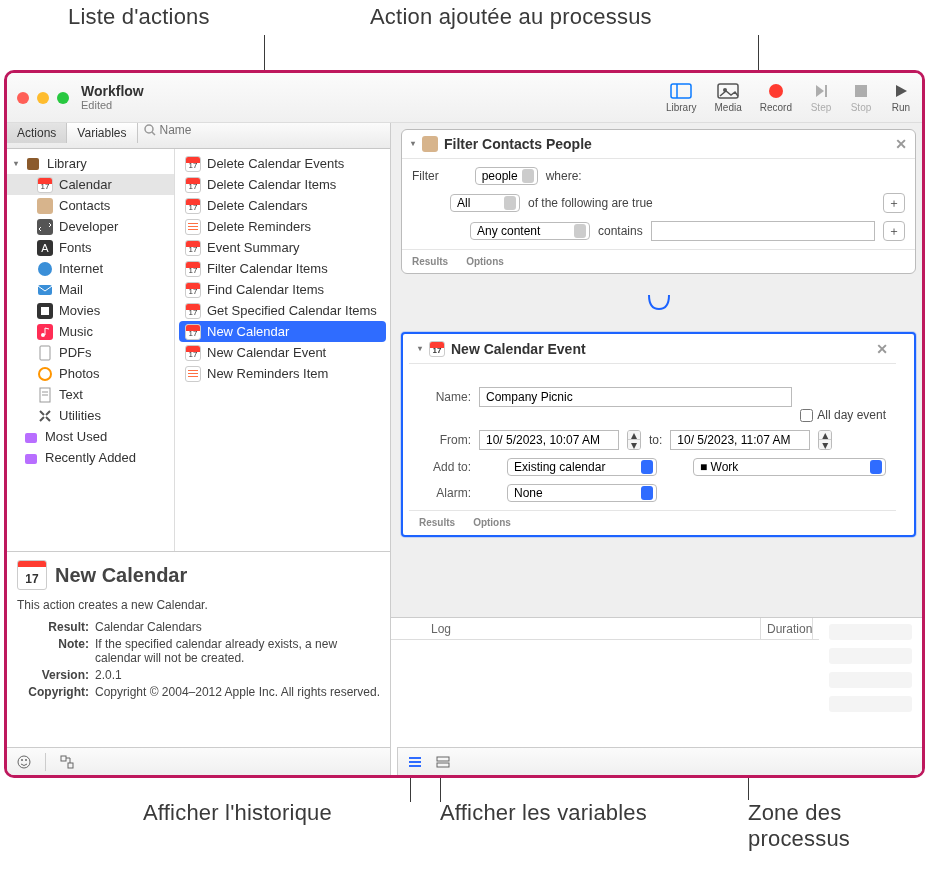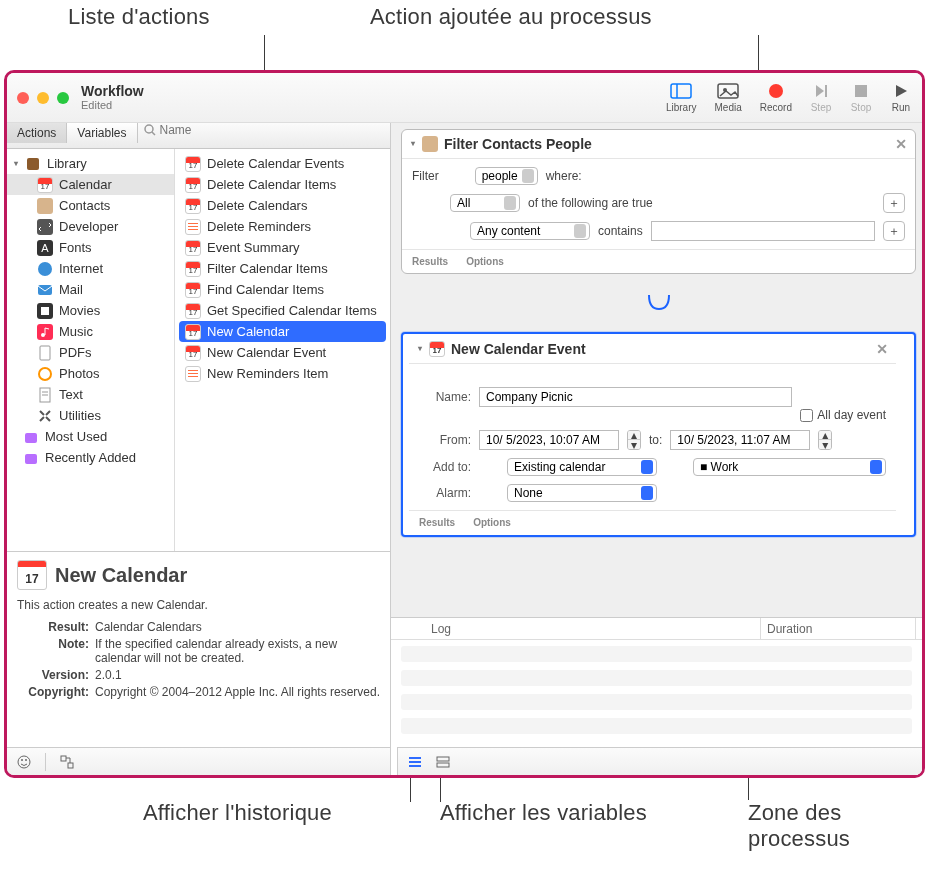--- a/index.html
+++ b/index.html
@@ -61,21 +61,21 @@
 .selwrap { position:relative; display:inline-block;padding-left:28px; }
 .selwrap::after { content:""; position:absolute; right:4px; top:50%; transform:translateY(-50%); width:12px; height:14px; background:#2f6cff; border-radius:3px; display:flex; }
 .selwrap.plain::after { background:#ccc; }
 .txtinput { border:1px solid #bbb; border-radius:0; padding:2px 6px; font-size:12px; }
 .plusbtn { width:22px; height:20px; border:1px solid #bbb; border-radius:4px; background:#fff; display:flex; align-items:center; justify-content:center; }
 .afoot { border-top:1px solid #e5e5e5; padding:6px 10px; display:flex; gap:18px; color:#888; font-weight:600; font-size:10px; }
 
 .connector { align-self:center; width:40px; height:16px; }
 .connector svg { display:block; }
 
-.logarea { height:158px; border-top:1px solid #ccc; background:#fff; display:flex; flex-direction:column; }
+.logarea { height:158px; border-top:1px solid #ccc; background:#fff; display:flex; }
 .loghdr { display:flex; border-bottom:1px solid #ddd; font-size:12px; color:#666; height:22px; align-items:center; }
 .loghdr .c1 { width:370px; padding-left:40px; border-right:1px solid #ddd; height:100%; display:flex; align-items:center; }
 .loghdr .c2 { flex:1; padding-left:6px; height:100%; display:flex; align-items:center; border-right:1px solid #ddd; margin-right:6px;}
 .logbody { flex:1; padding:6px 10px; display:flex; flex-direction:column; gap:8px; }
 .logline { height:16px; background:#f4f4f4; border-radius:3px; }
 
 .footerbar { height:28px; border-top:1px solid #ccc; display:flex; align-items:center; padding:0 8px; gap:12px; background:linear-gradient(#fbfbfb,#f0f0f0); }
 .footicon { width:18px; height:18px; display:flex; align-items:center; justify-content:center; color:#555; }
 .footright { position:absolute; left:390px; bottom:0; height:28px; display:flex; align-items:center; gap:10px; padding:0 8px; border-top:1px solid #ccc; width:531px; background:linear-gradient(#fbfbfb,#f0f0f0); border-left:1px solid #ccc;}
 

